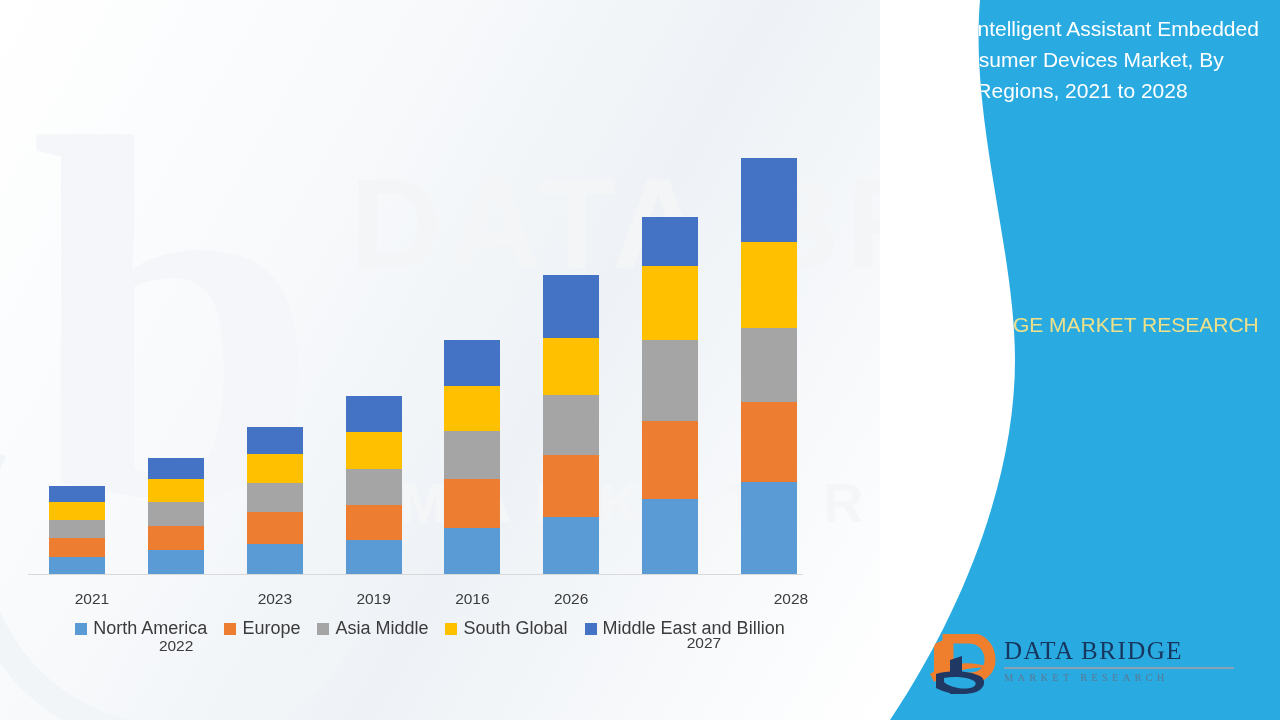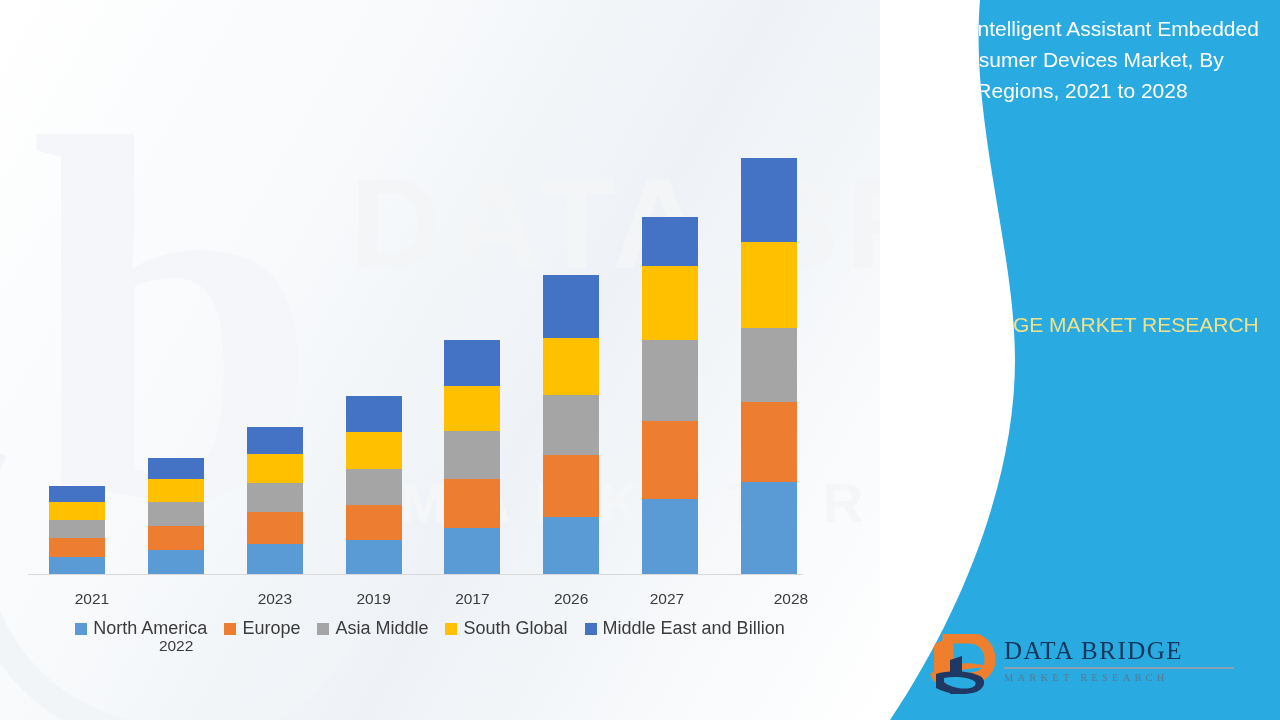--- a/index.html
+++ b/index.html
@@ -177,23 +177,23 @@
         <div class="seg" style="background: rgb(237, 125, 49); height: 80.5263px;"></div>
         <div class="seg" style="background: rgb(91, 155, 213); height: 92.8289px;"></div>
       </div>
     </div>
   <div id="axis-line"></div>
   <div id="x-labels">
       <div class="x-label" style="left: 24px;">2021</div>
       <div class="x-label" style="left: 108.125px; margin-top: 47px;">2022</div>
       <div class="x-label" style="left: 206.875px;">2023</div>
       <div class="x-label" style="left: 305.625px;">2019</div>
-      <div class="x-label" style="left: 404.375px;">2017</div>
+      <div class="x-label" style="left: 404.375px;">2016</div>
       <div class="x-label" style="left: 503.125px;">2026</div>
-      <div class="x-label" style="left: 599px;">2027</div>
+      <div class="x-label" style="left: 636px; margin-top: 44px;">2027</div>
       <div class="x-label" style="left: 723px;">2028</div>
     </div>
 
   <div id="legend">
       <div class="legend-item">
         <span class="legend-swatch" style="background: rgb(91, 155, 213);"></span>
         <span class="legend-label">North America</span>
       </div>
       <div class="legend-item">
         <span class="legend-swatch" style="background: rgb(237, 125, 49);"></span>

